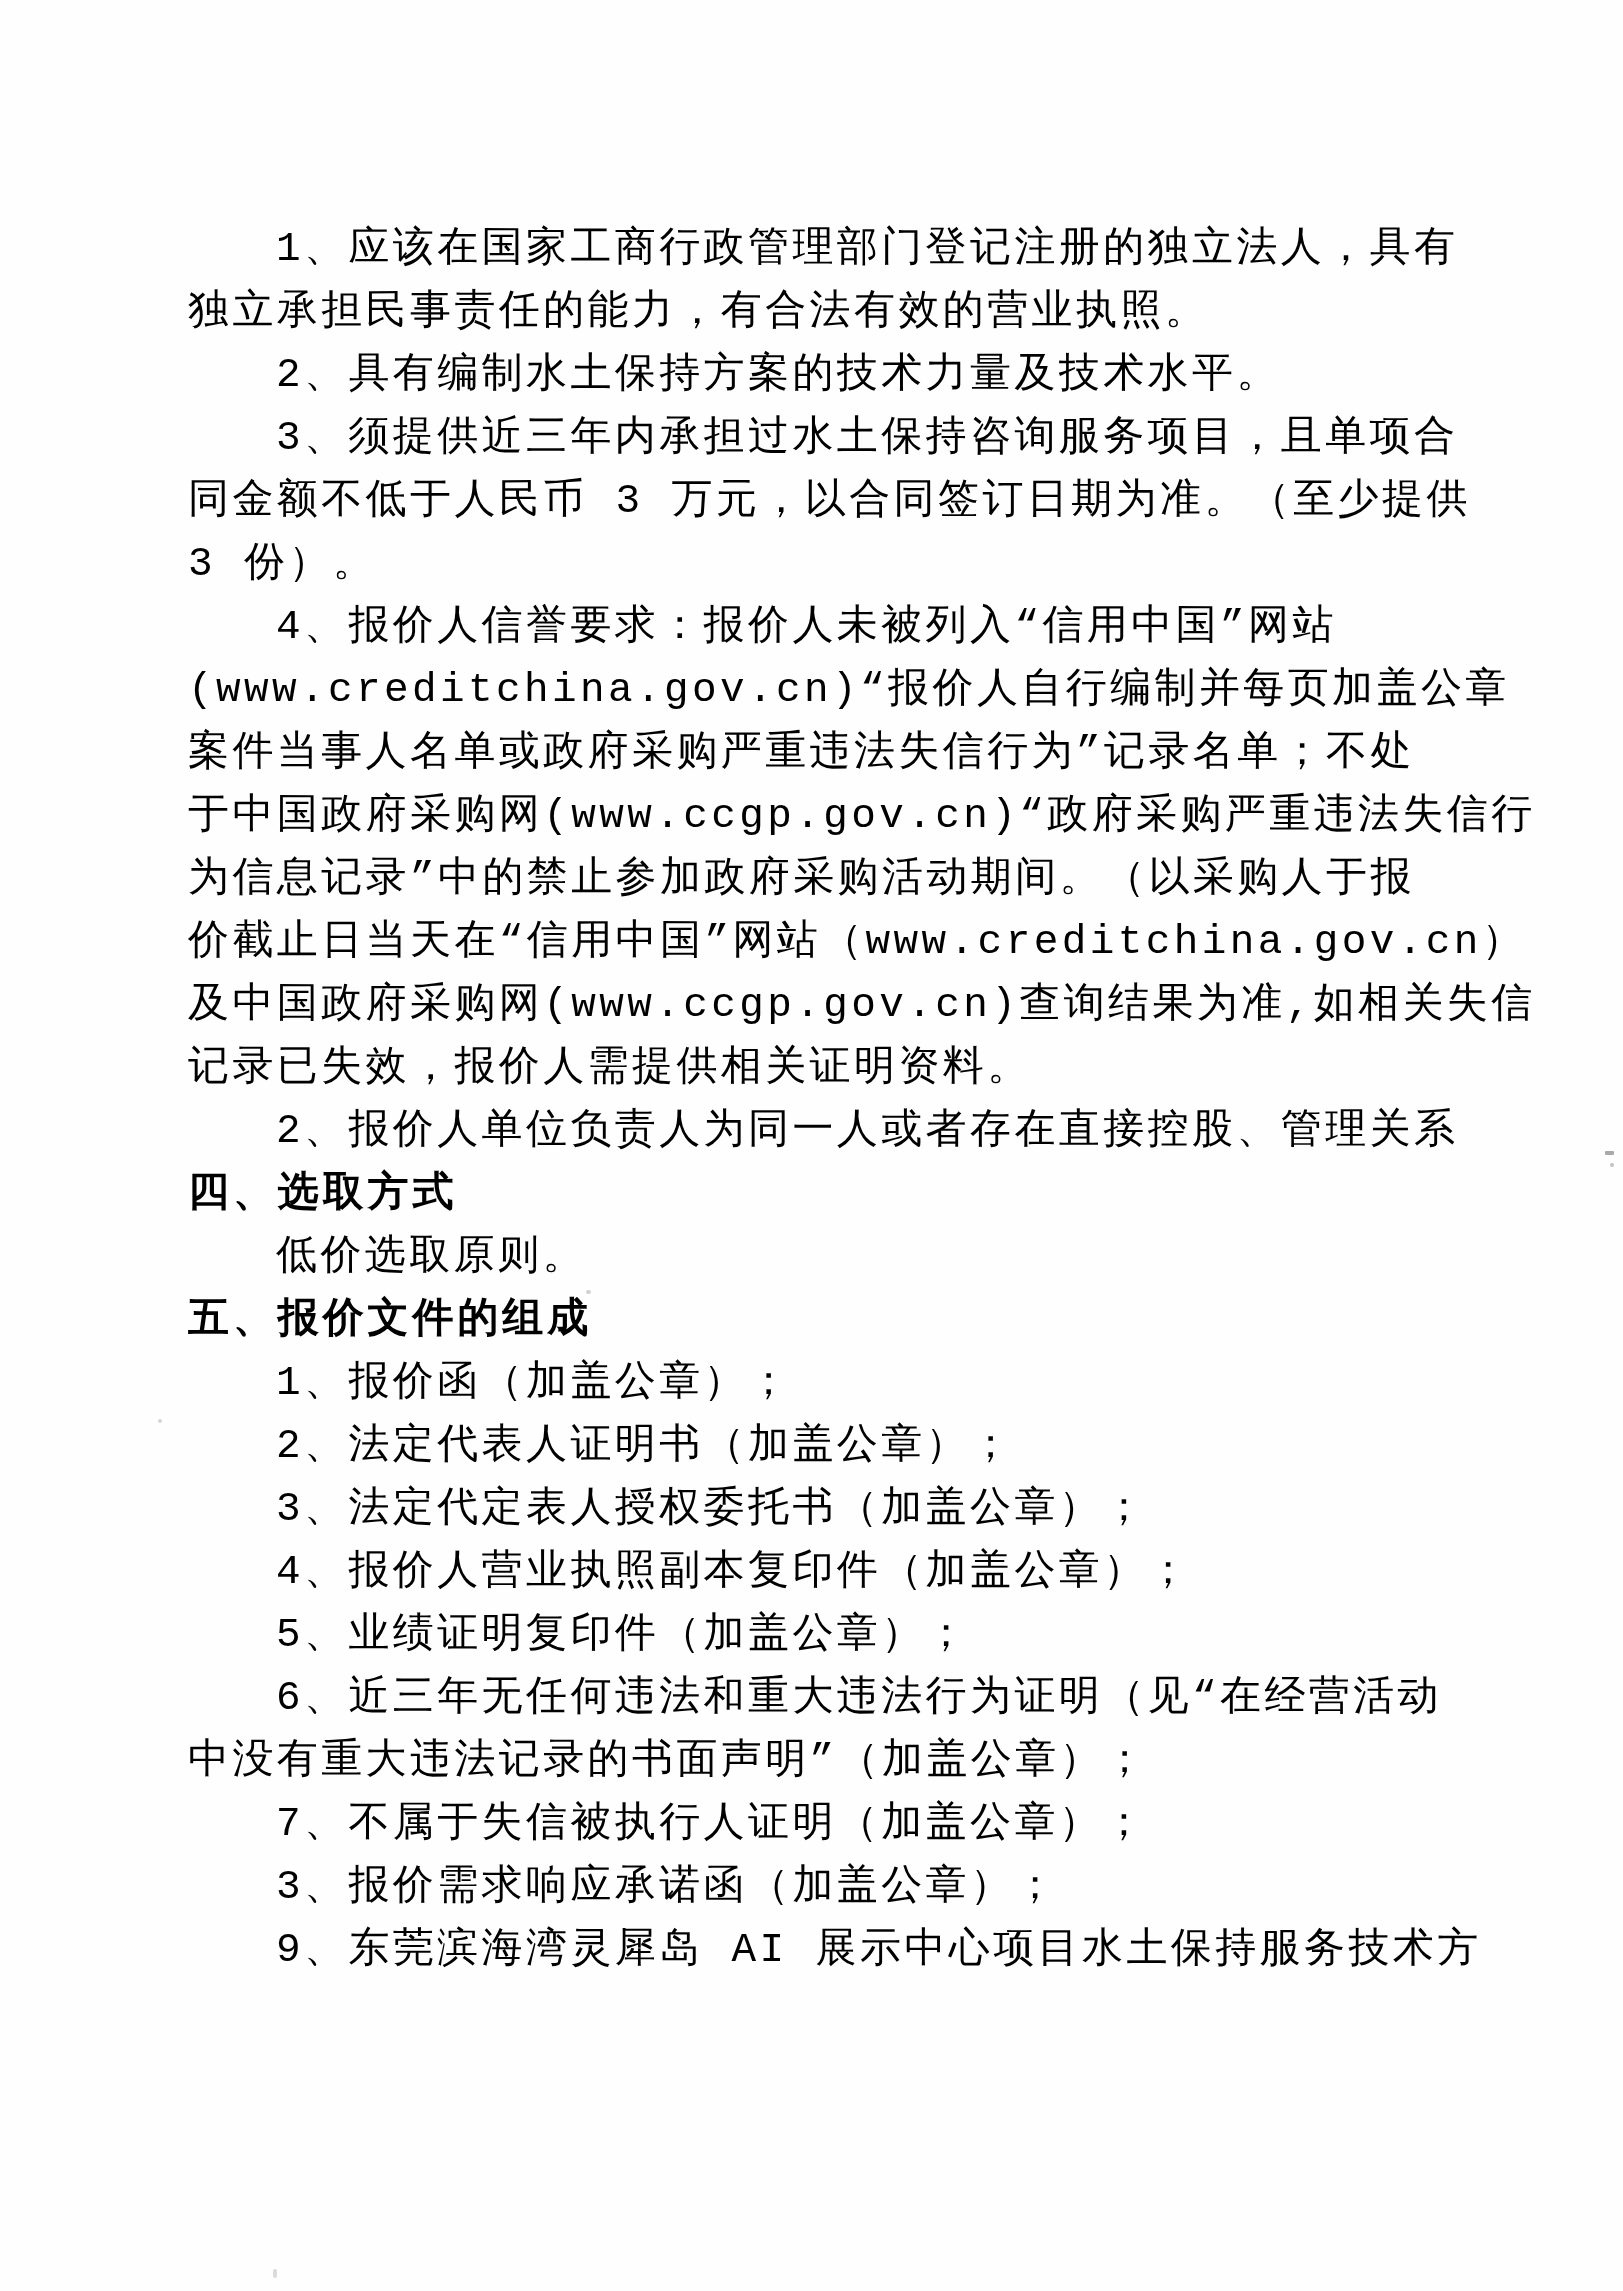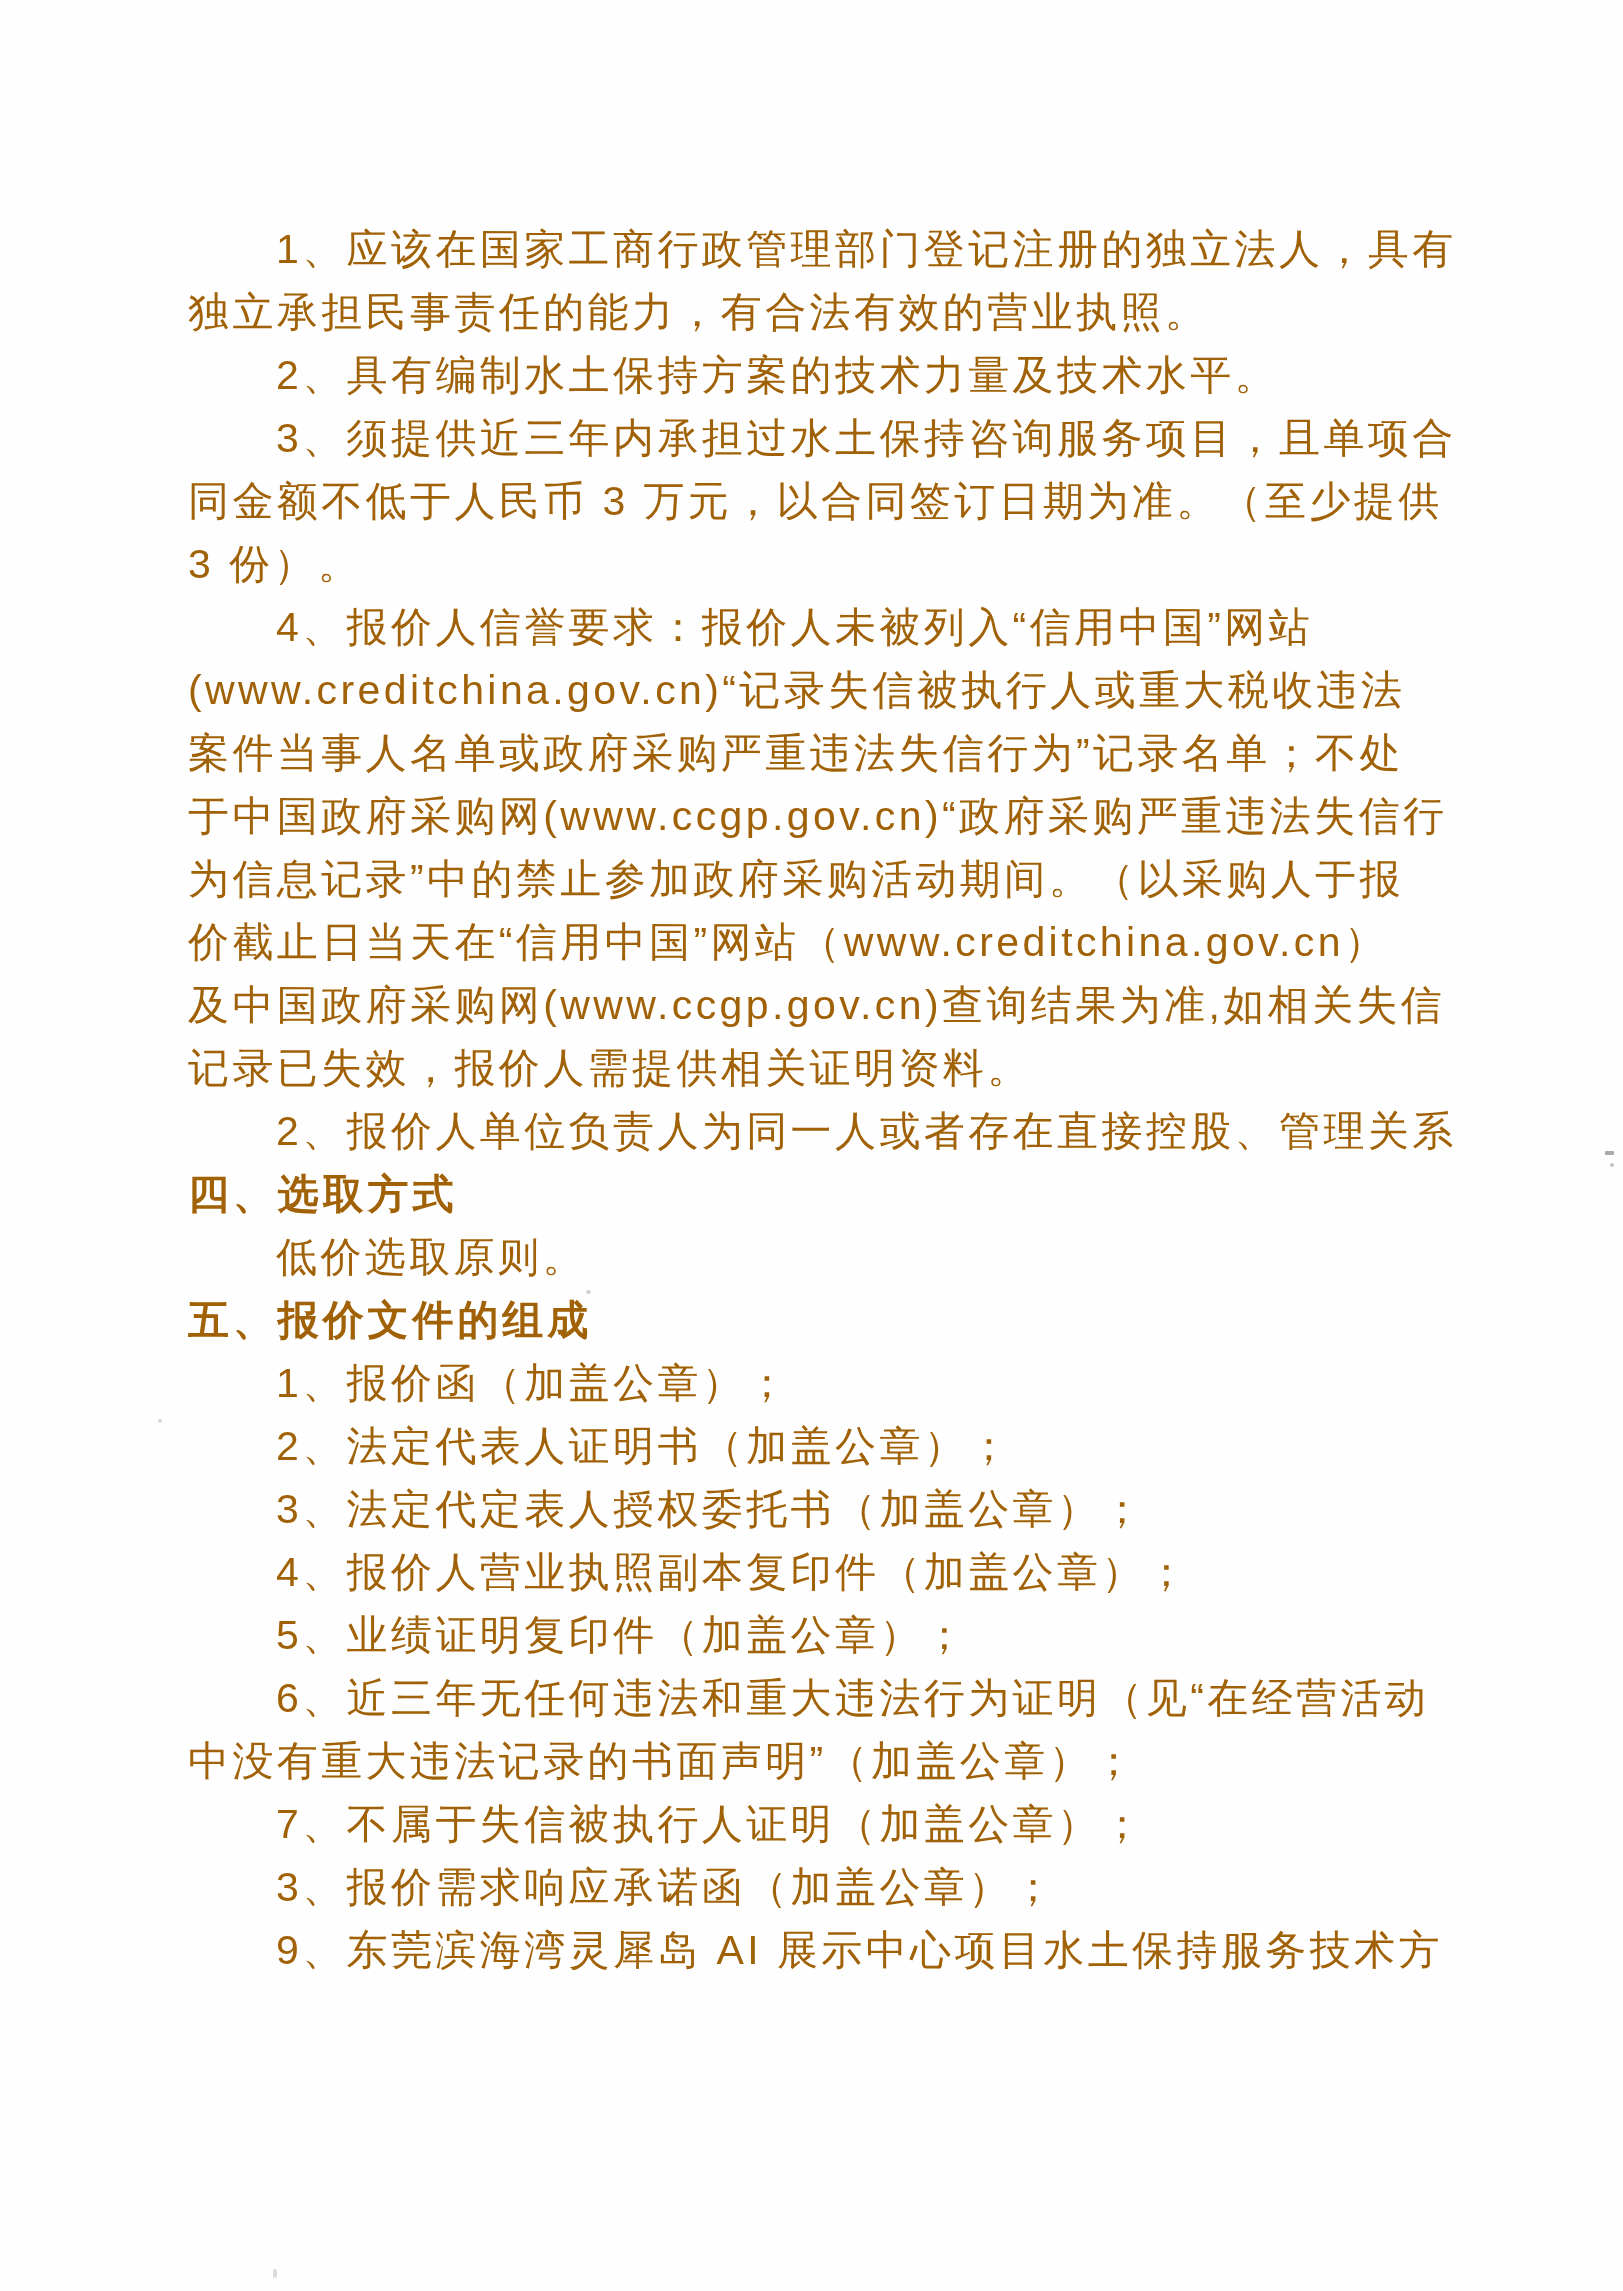--- a/index.html
+++ b/index.html
@@ -18,23 +18,23 @@
     position: absolute;
     left: 188px;
     top: 218px;
     width: 1318px;
   }
   .line {
     height: 63px;
     line-height: 63px;
     font-size: 41px;
     letter-spacing: 3.4px;
-    color: #a16207;
+    color: #000000;
     white-space: pre;
-    font-family: Liberation Sans, sans-serif;
+    font-family: Liberation Mono, monospace;
   }
   .line.indent {
     padding-left: 88px;
   }
   .line.bold {
     font-weight: bold;
     letter-spacing: 3.9px;
   }
   
   .speck {
@@ -53,21 +53,21 @@
 
 <div class="page">
   <div class="content">
       <div class="line indent">1、应该在国家工商行政管理部门登记注册的独立法人，具有</div>
       <div class="line">独立承担民事责任的能力，有合法有效的营业执照。</div>
       <div class="line indent">2、具有编制水土保持方案的技术力量及技术水平。</div>
       <div class="line indent">3、须提供近三年内承担过水土保持咨询服务项目，且单项合</div>
       <div class="line">同金额不低于人民币 3 万元，以合同签订日期为准。（至少提供</div>
       <div class="line">3 份）。</div>
       <div class="line indent">4、报价人信誉要求：报价人未被列入“信用中国”网站</div>
-      <div class="line">(www.creditchina.gov.cn)“记录失信被执行人或重大税收违法</div>
+      <div class="line">(www.creditchina.gov.cn)“报价人自行编制并每页加盖公章</div>
       <div class="line">案件当事人名单或政府采购严重违法失信行为”记录名单；不处</div>
       <div class="line">于中国政府采购网(www.ccgp.gov.cn)“政府采购严重违法失信行</div>
       <div class="line">为信息记录”中的禁止参加政府采购活动期间。（以采购人于报</div>
       <div class="line">价截止日当天在“信用中国”网站（www.creditchina.gov.cn）</div>
       <div class="line">及中国政府采购网(www.ccgp.gov.cn)查询结果为准,如相关失信</div>
       <div class="line">记录已失效，报价人需提供相关证明资料。</div>
       <div class="line indent">2、报价人单位负责人为同一人或者存在直接控股、管理关系</div>
       <div class="line bold">四、选取方式</div>
       <div class="line indent">低价选取原则。</div>
       <div class="line bold">五、报价文件的组成</div>

